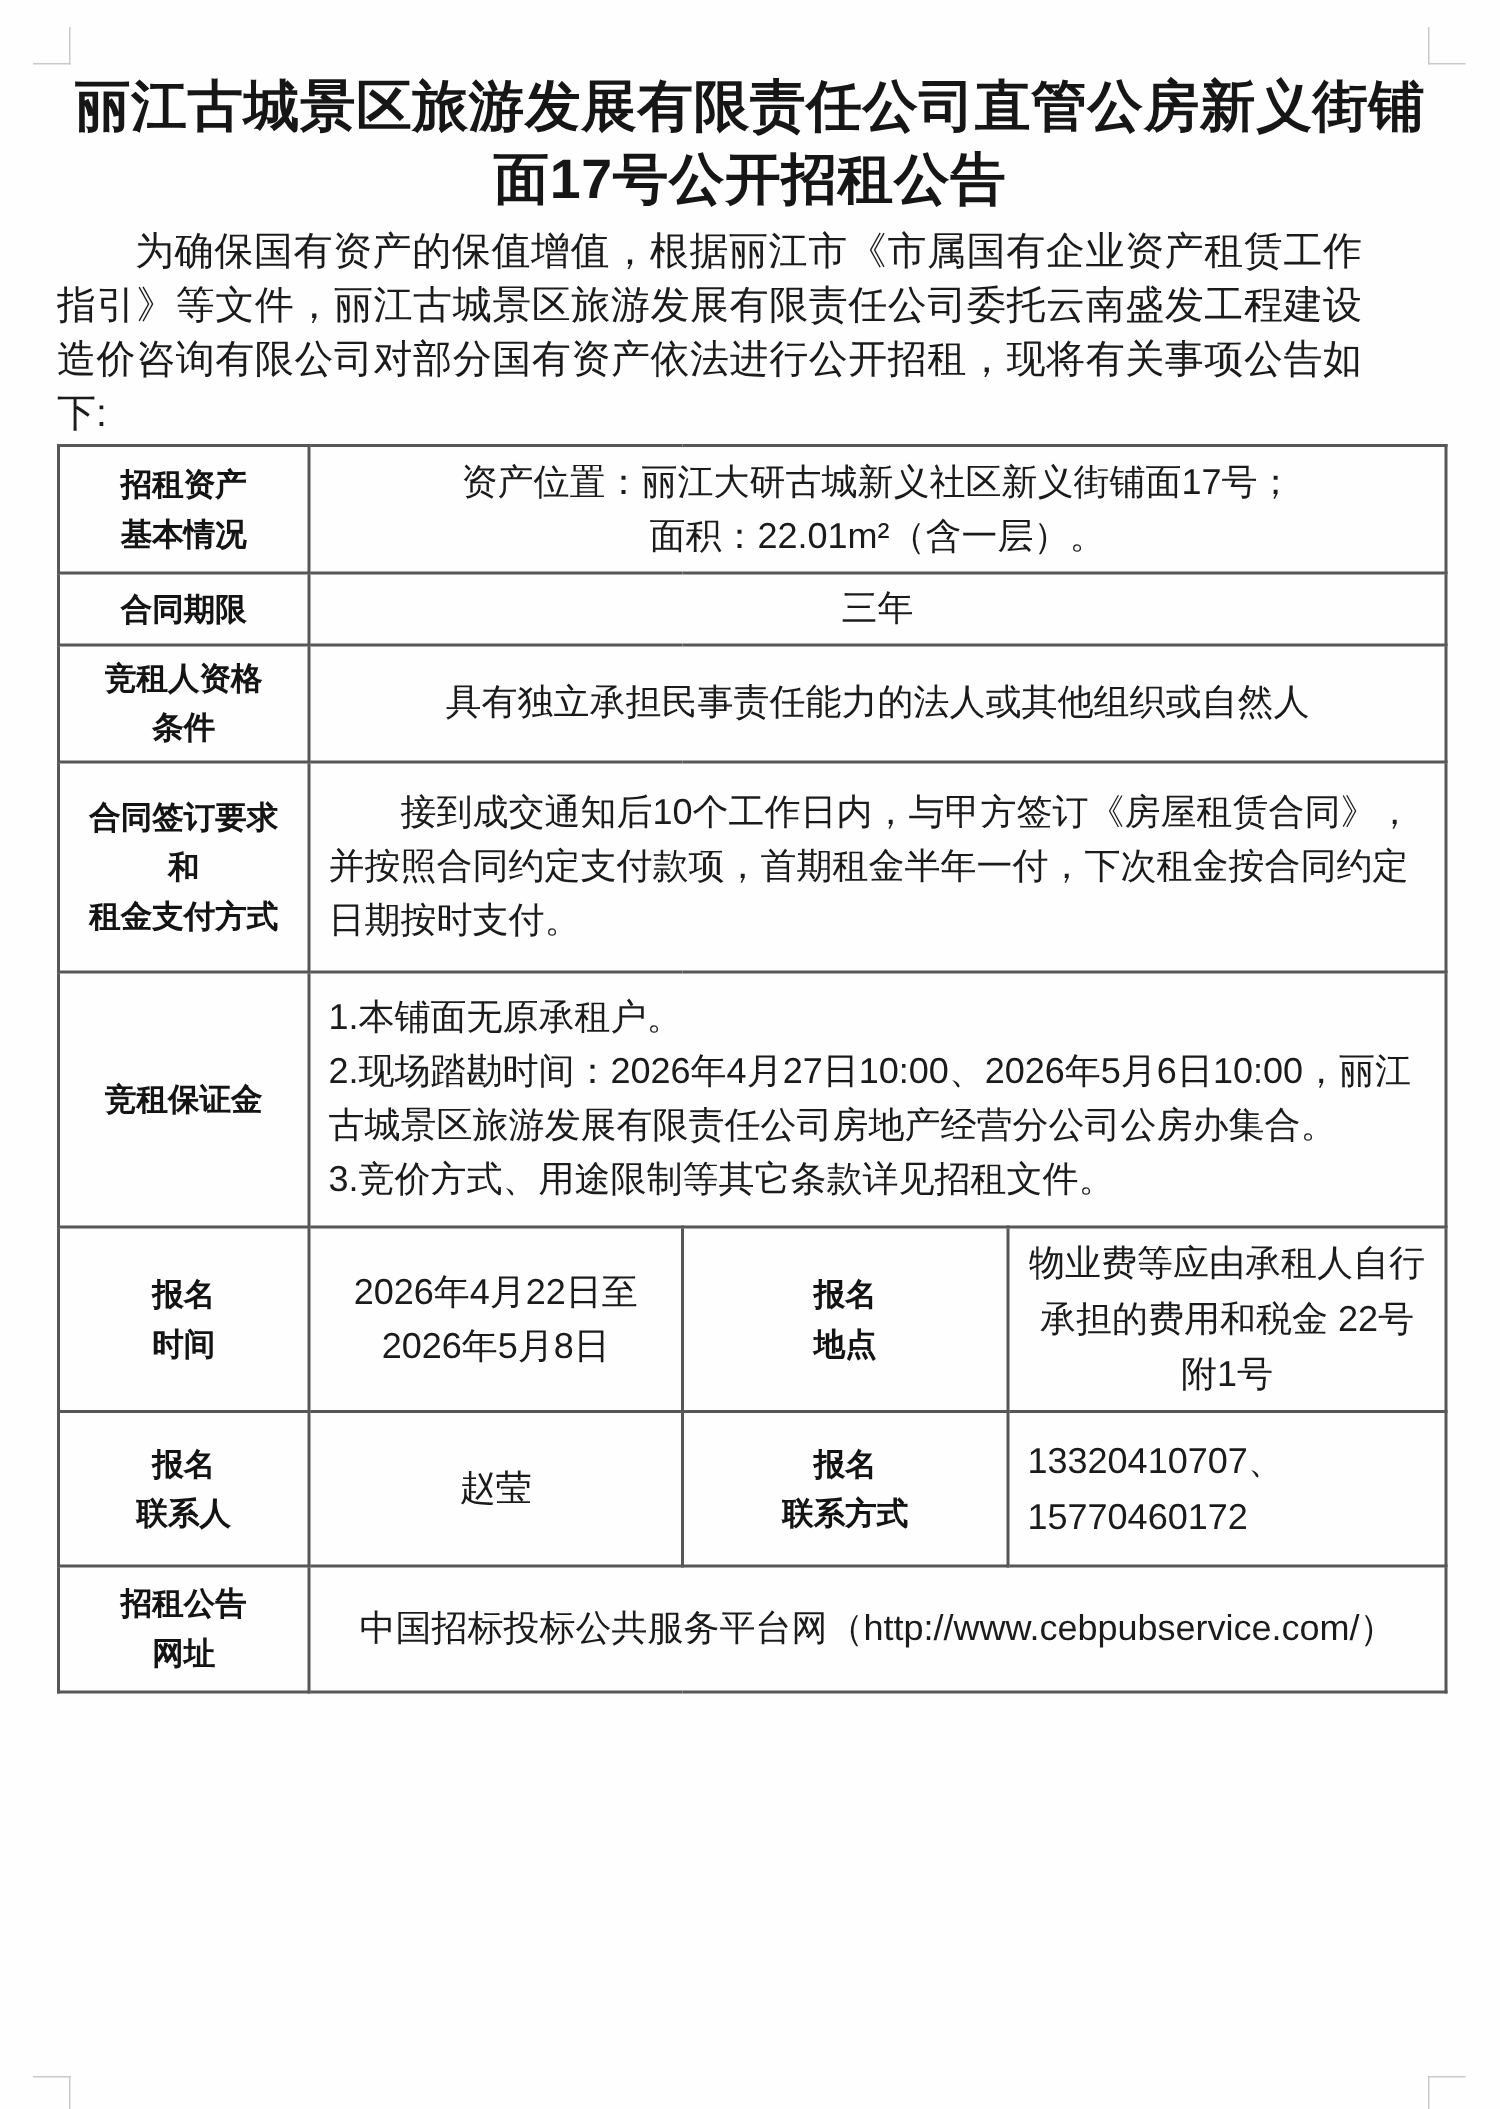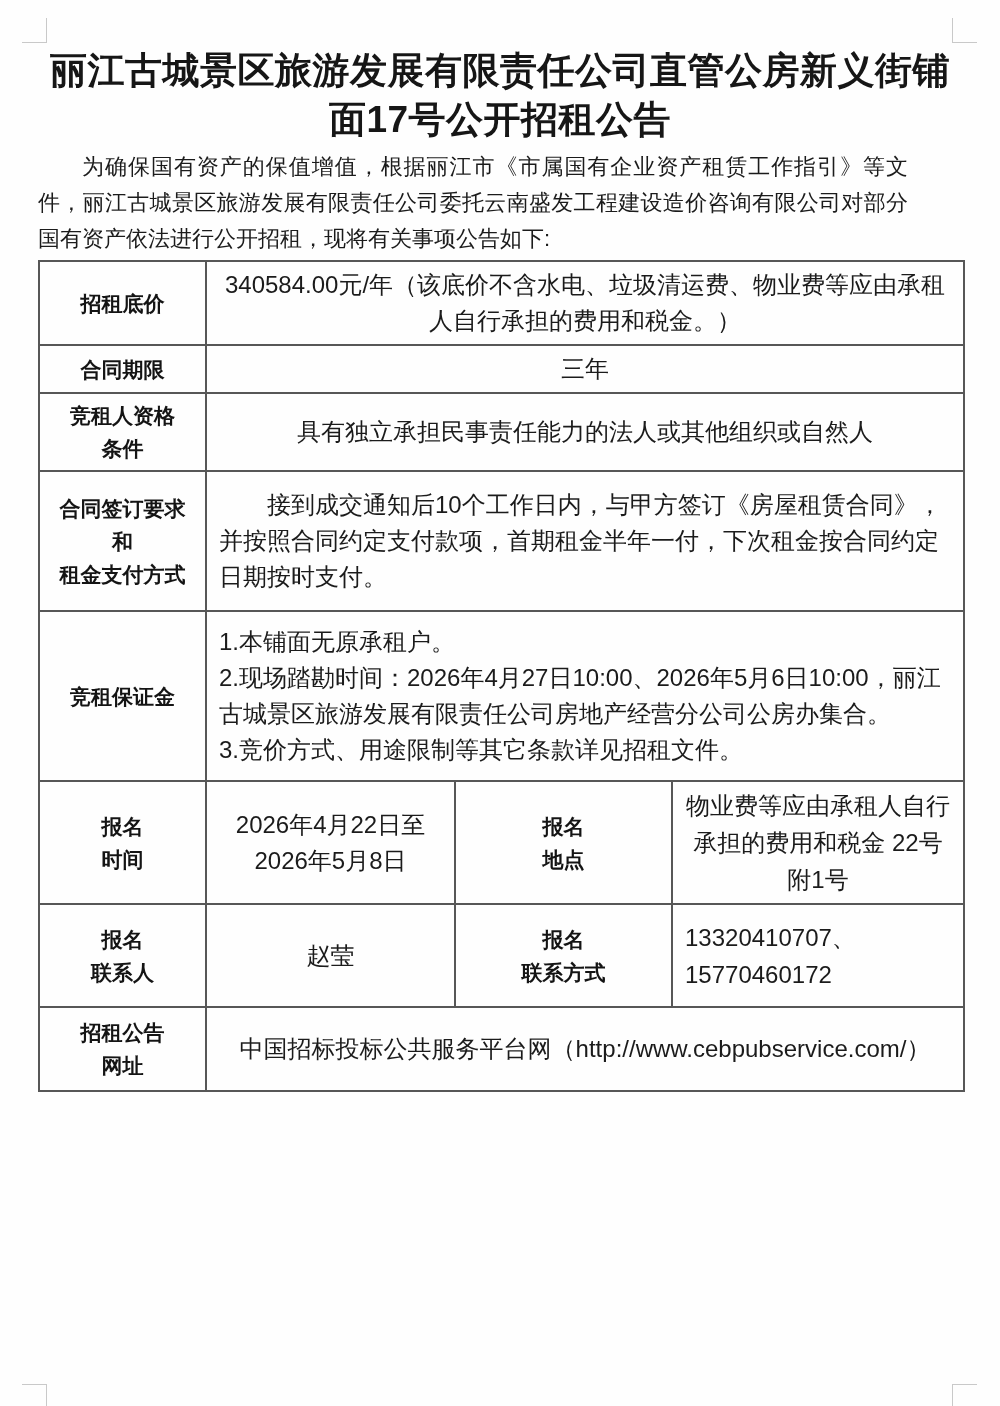--- a/index.html
+++ b/index.html
@@ -28,21 +28,21 @@
     line-height: 49px;
     font-weight: bold;
     text-align: center;
     color: #161616;
     letter-spacing: 0.5px;
   }
 
   p.intro {
     width: 870px;
     margin: 5px 0 0 38px;
-    font-size: 22px;
+    font-size: 26px;
     line-height: 36px;
     text-align: justify;
     text-indent: 2em;
     color: #1b1b1b;
   }
 
   table.announcement {
     margin: 3px 0 0 38px;
     width: 925px;
     border-collapse: collapse;
@@ -86,23 +86,25 @@
   <p class="intro">为确保国有资产的保值增值，根据丽江市《市属国有企业资产租赁工作指引》等文件，丽江古城景区旅游发展有限责任公司委托云南盛发工程建设造价咨询有限公司对部分国有资产依法进行公开招租，现将有关事项公告如下:</p>
 
   <table class="announcement">
     <colgroup>
       <col style="width:167px">
       <col style="width:249px">
       <col style="width:217px">
       <col style="width:292px">
     </colgroup>
     <tbody>
-      <tr style="height:61px">
-        <td class="lbl">招租底价</td>
-        <td colspan="3" class="center">340584.00元/年（该底价不含水电、垃圾清运费、物业费等应由承租人自行承担的费用和税金。）</td>
+      <tr style="height:85px">
+        <td class="lbl">招租资产
+基本情况</td>
+        <td colspan="3" class="center">资产位置：丽江大研古城新义社区新义街铺面17号；
+面积：22.01m²（含一层）。</td>
       </tr>
       <tr style="height:45px">
         <td class="lbl">合同期限</td>
         <td colspan="3" class="center">三年</td>
       </tr>
       <tr style="height:65px">
         <td class="lbl">竞租人资格
 条件</td>
         <td colspan="3" class="center">具有独立承担民事责任能力的法人或其他组织或自然人</td>
       </tr>

